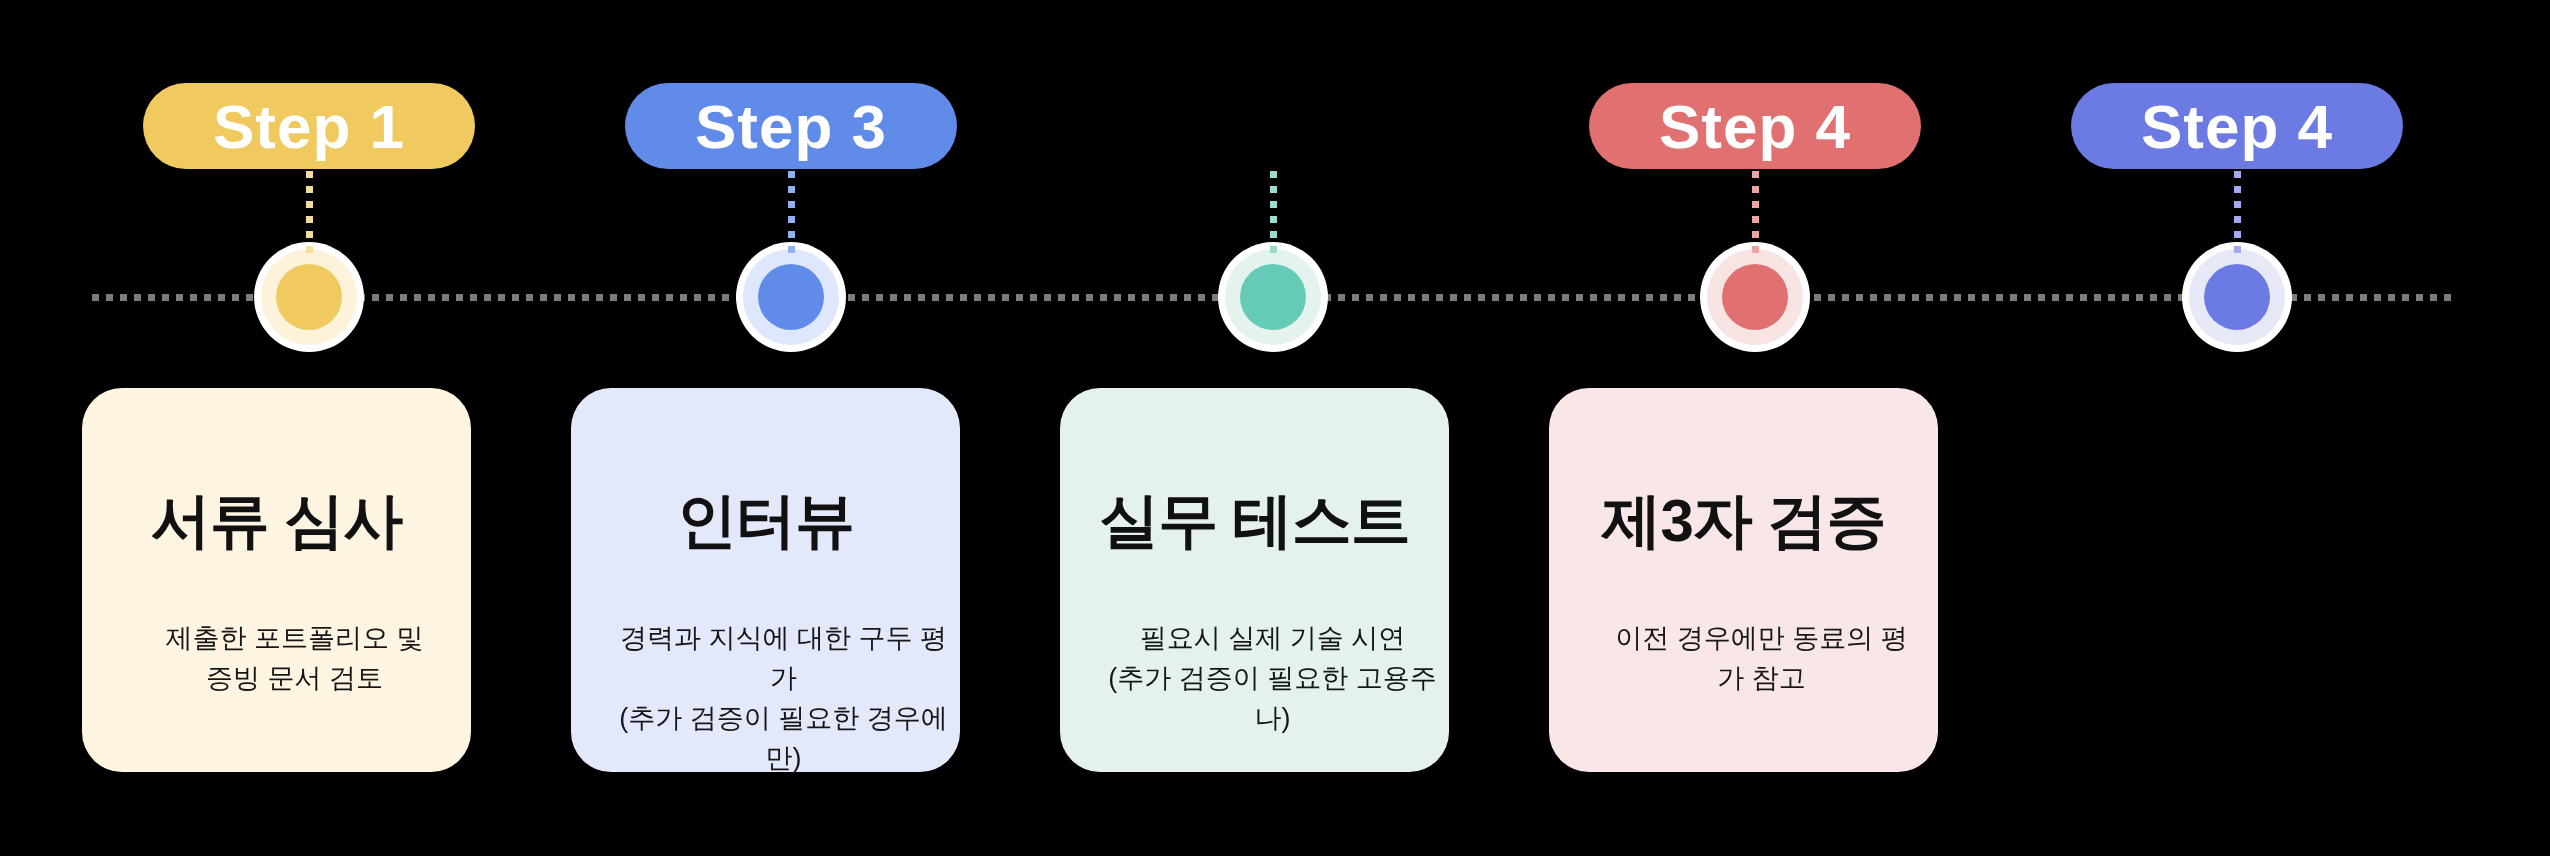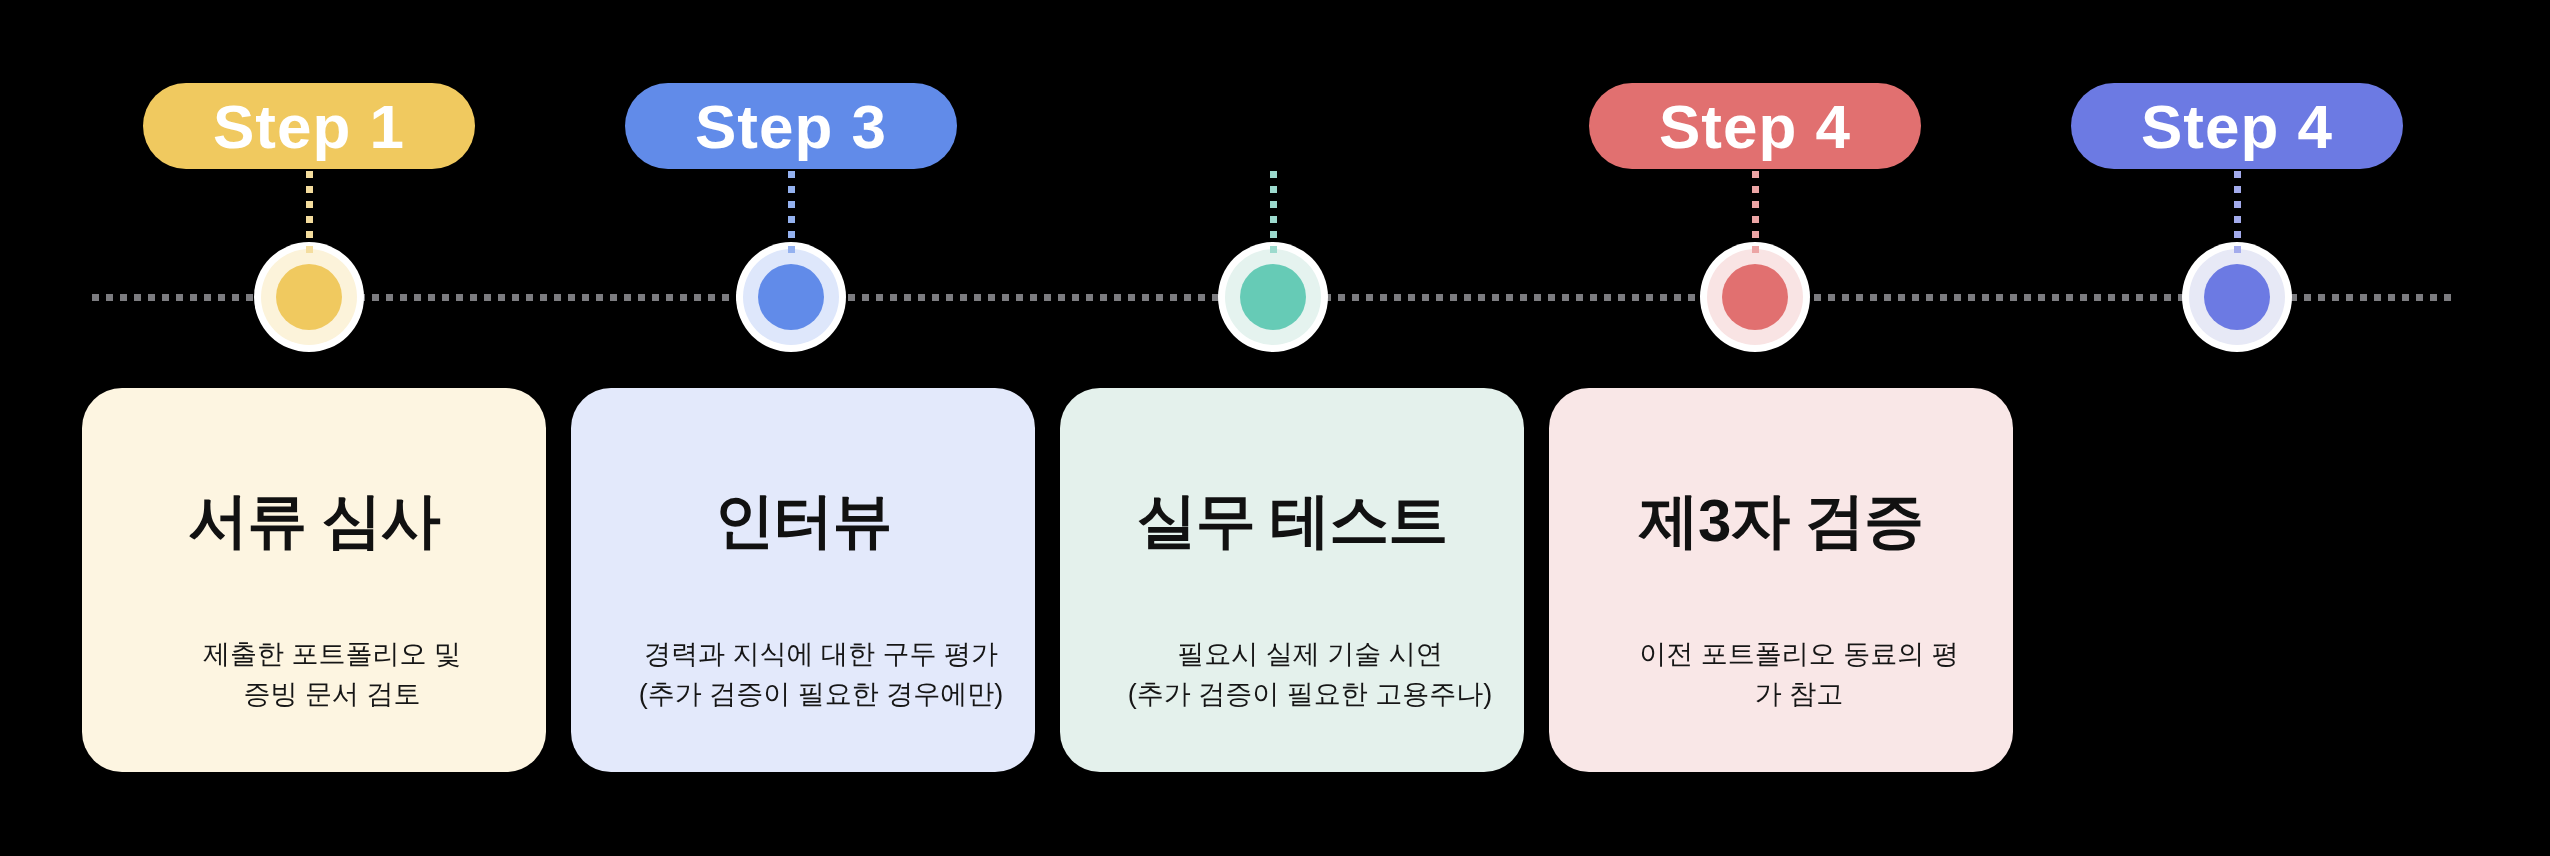--- a/index.html
+++ b/index.html
@@ -69,37 +69,37 @@
     border-radius: 50%;
     background: var(--accent, #ccc);
     box-shadow: 0 0 0 15px var(--halo, #eee), 0 0 0 22px #ffffff;
     z-index: 1;
   }
 
   .card {
     position: absolute;
     top: 388px;
     left: var(--card-left);
-    width: 464px;
+    width: 389px;
     height: 384px;
     border-radius: 40px;
     background: var(--card-bg, #f4f4f4);
     text-align: center;
     z-index: 1;
   }
   .card-title {
     margin-top: 98px;
     font-size: 60px;
     line-height: 70px;
     font-weight: 800;
     color: #111111;
     letter-spacing: -1px;
   }
   .card-desc {
-    margin-top: 78px;
+    margin-top: 62px;
     font-size: 27px;
     line-height: 40px;
     font-weight: 400;
     color: #161616;
     white-space: pre-line;
     padding-left: 36px;
   }
 </style>
 </head>
 <body>
@@ -139,21 +139,21 @@
 (추가 검증이 필요한 고용주나)</div>
     </div>
   </div>
 
   <div class="step s3" style="--accent: #e17070; --halo: #f9e4e4; --dots: #eca5a5; --card-bg: #f9e7e7;">
     <div class="badge">Step 4</div>
     <div class="connector"></div>
     <div class="node"></div>
     <div class="card">
       <div class="card-title">제3자 검증</div>
-      <div class="card-desc">이전 포트폴리오 동료의 평
+      <div class="card-desc">이전 경우에만 동료의 평
 가 참고</div>
     </div>
   </div>
 
   <div class="step s4" style="--accent: #6c7ae3; --halo: #e7e9f6; --dots: #a3abec; --card-bg: #e8ebf4;">
     <div class="badge">Step 4</div>
     <div class="connector"></div>
     <div class="node"></div>
   </div>
 

